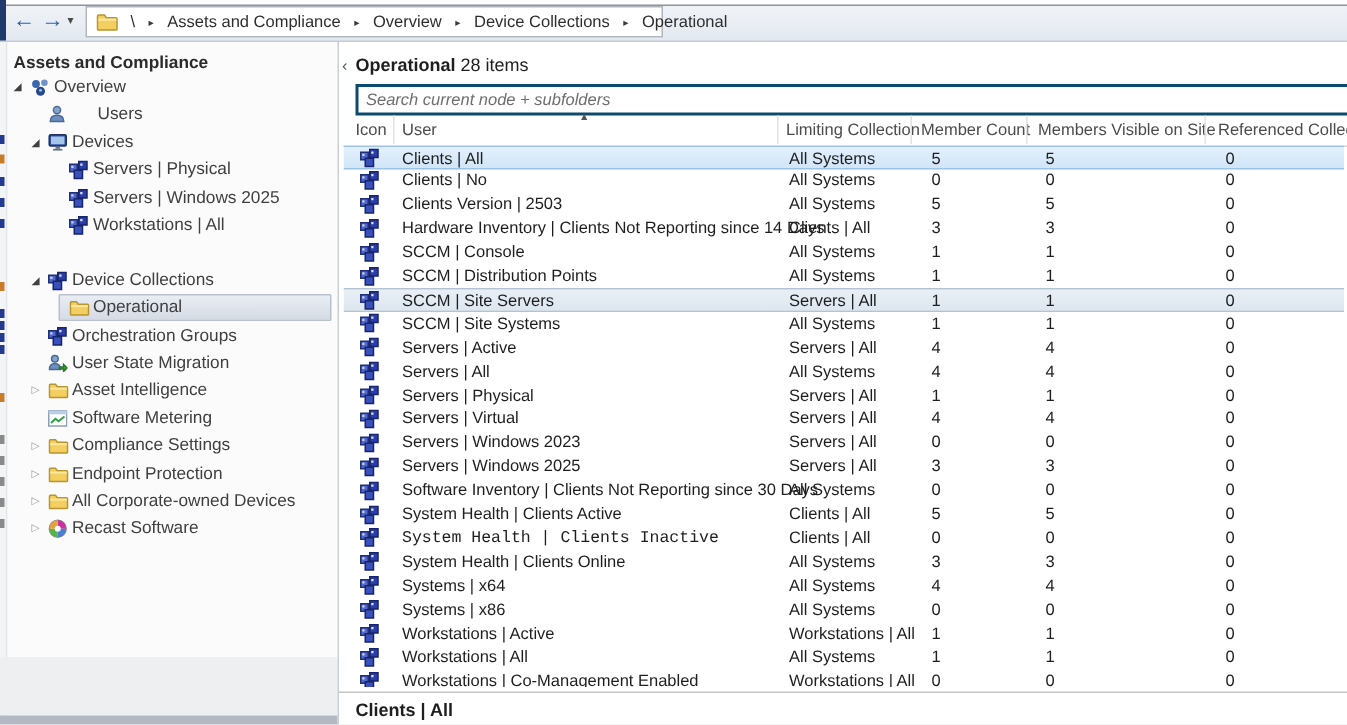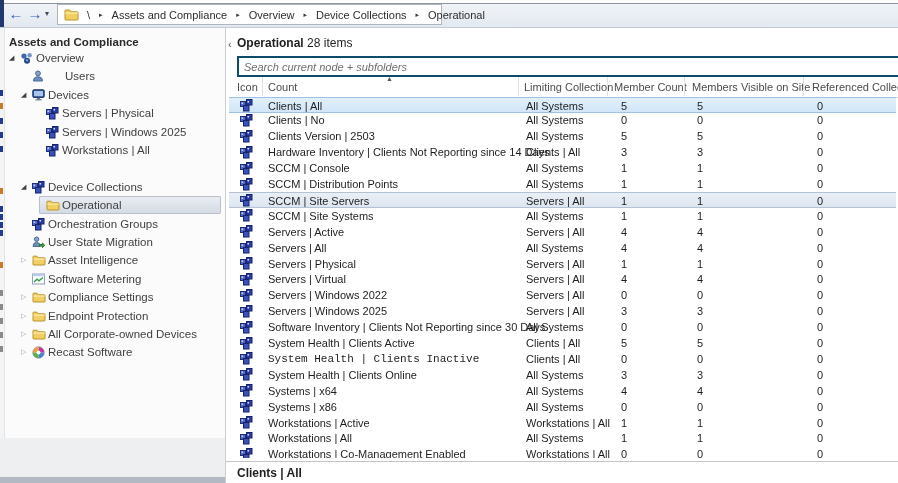--- a/index.html
+++ b/index.html
@@ -305,21 +305,21 @@
   <div id="main">
     <div id="pane-collapse">‹</div>
     <div id="main-title">
       <span class="t-bold">Operational</span>
       <span>28 items</span>
     </div>
     <input id="search-box" type="text" placeholder="Search current node + subfolders" style="">
     <div id="grid-header">
       <span id="sort-arrow">▲</span>
     <span class="hdr-label" style="left: 8px;">Icon</span>
-        <span class="hdr-label" style="left: 39px;">Count</span>
+        <span class="hdr-label" style="left: 39px;">User</span>
         <span class="hdr-label" style="left: 295px;">Limiting Collection</span>
         <span class="hdr-label" style="left: 385px;">Member Count</span>
         <span class="hdr-label" style="left: 463px;">Members Visible on Site</span>
         <span class="hdr-label" style="left: 583px;">Referenced Collection</span>
         <div class="hdr-div" style="left: 33px;"></div>
         <div class="hdr-div" style="left: 289px;"></div>
         <div class="hdr-div" style="left: 378px;"></div>
         <div class="hdr-div" style="left: 455px;"></div>
         <div class="hdr-div" style="left: 574px;"></div>
       </div>
@@ -519,21 +519,21 @@
         <div class="grid-row" style="top: 190.8px;">
           <span class="row-icon">
             <svg width="13" height="13" viewBox="0 0 13 13">
               <rect x="0.5" y="2.5" width="5" height="5" fill="#5068cc" stroke="#1f2f7a"></rect>
               <rect x="6.5" y="0.5" width="5.5" height="5.5" fill="#2a3da8" stroke="#16246b"></rect>
               <rect x="3.5" y="6.5" width="5.5" height="5.5" fill="#3950bb" stroke="#16246b"></rect>
               <rect x="7.5" y="2" width="1.5" height="1.5" fill="#fff" opacity="0.85"></rect>
               <rect x="1.5" y="3.5" width="1.5" height="1.5" fill="#fff" opacity="0.7"></rect>
             </svg>
           </span>
-          <span class="cell" style="left: 39px;">Servers | Windows 2022</span>
+          <span class="cell" style="left: 39px;">Servers | Windows 2023</span>
           <span class="cell" style="left: 297px;">Servers | All</span>
           <span class="cell" style="left: 392px;">0</span>
           <span class="cell" style="left: 468px;">0</span>
           <span class="cell" style="left: 588px;">0</span>
         </div>
         <div class="grid-row" style="top: 206.7px;">
           <span class="row-icon">
             <svg width="13" height="13" viewBox="0 0 13 13">
               <rect x="0.5" y="2.5" width="5" height="5" fill="#5068cc" stroke="#1f2f7a"></rect>
               <rect x="6.5" y="0.5" width="5.5" height="5.5" fill="#2a3da8" stroke="#16246b"></rect>

